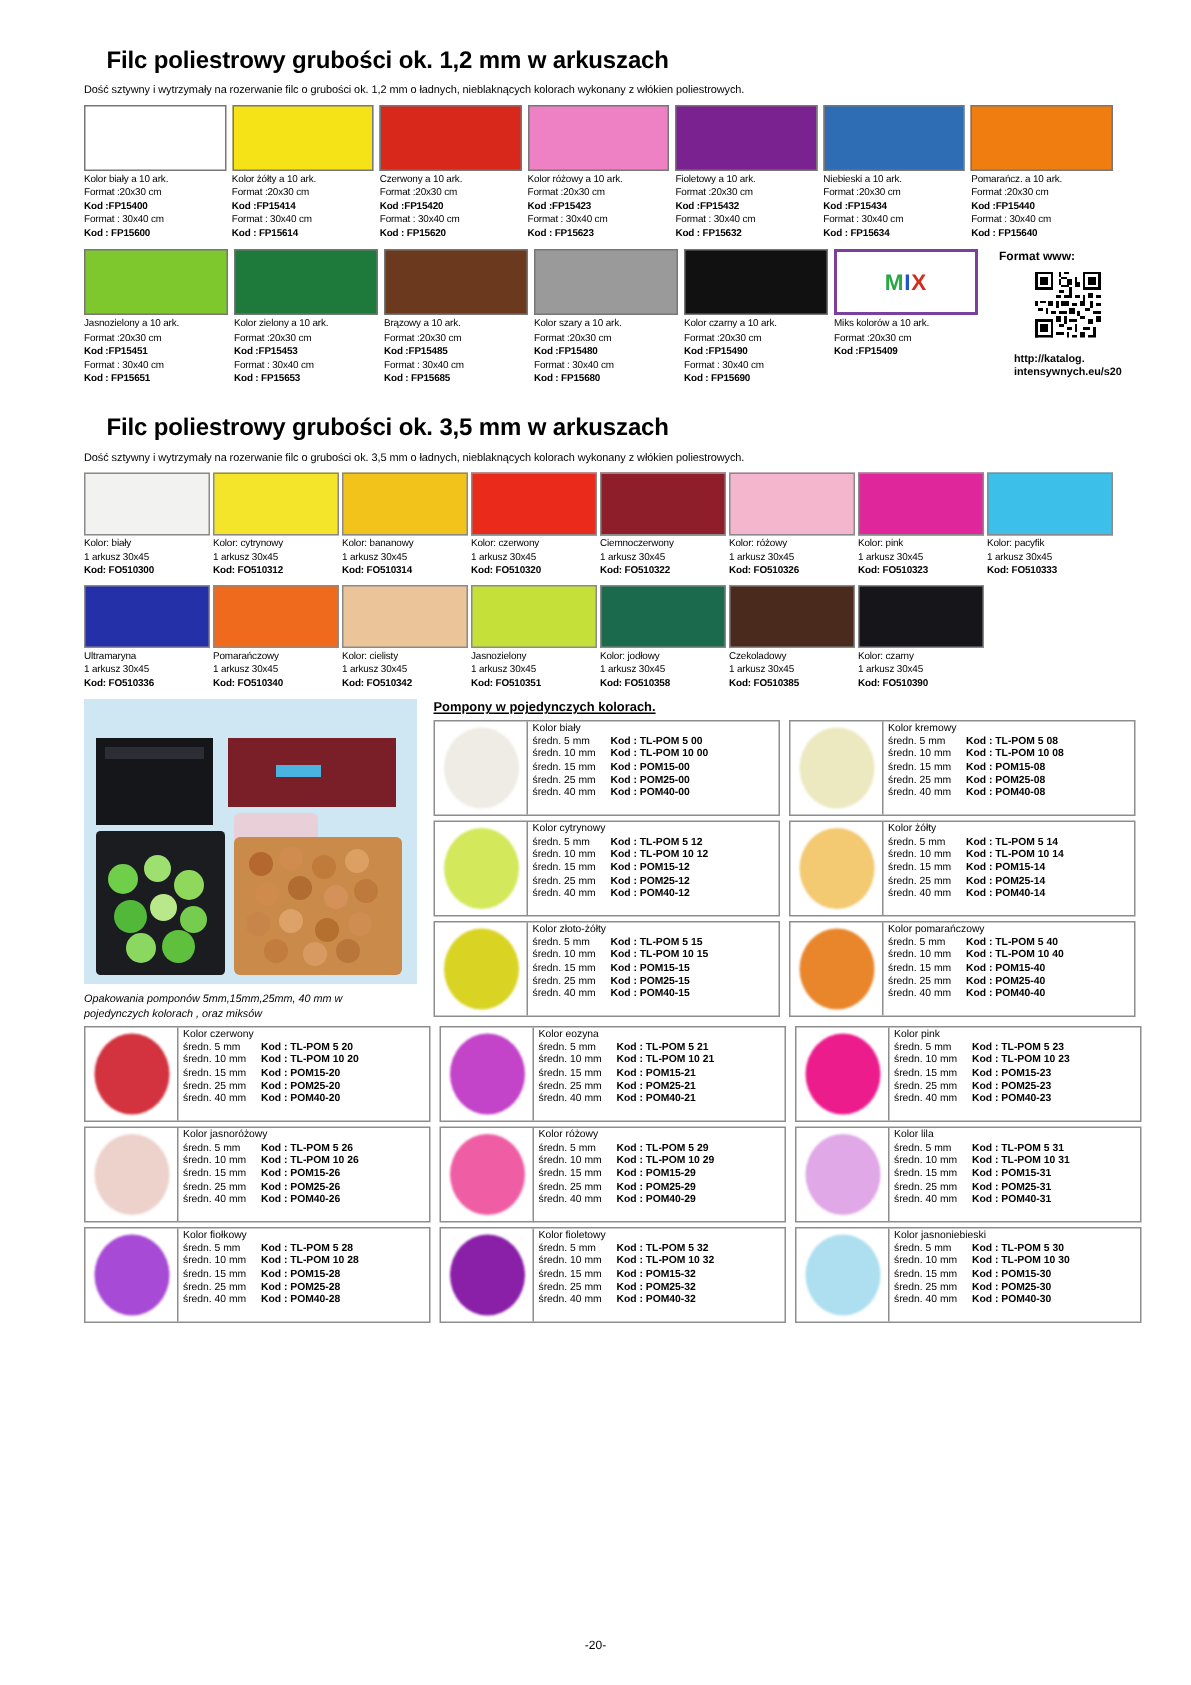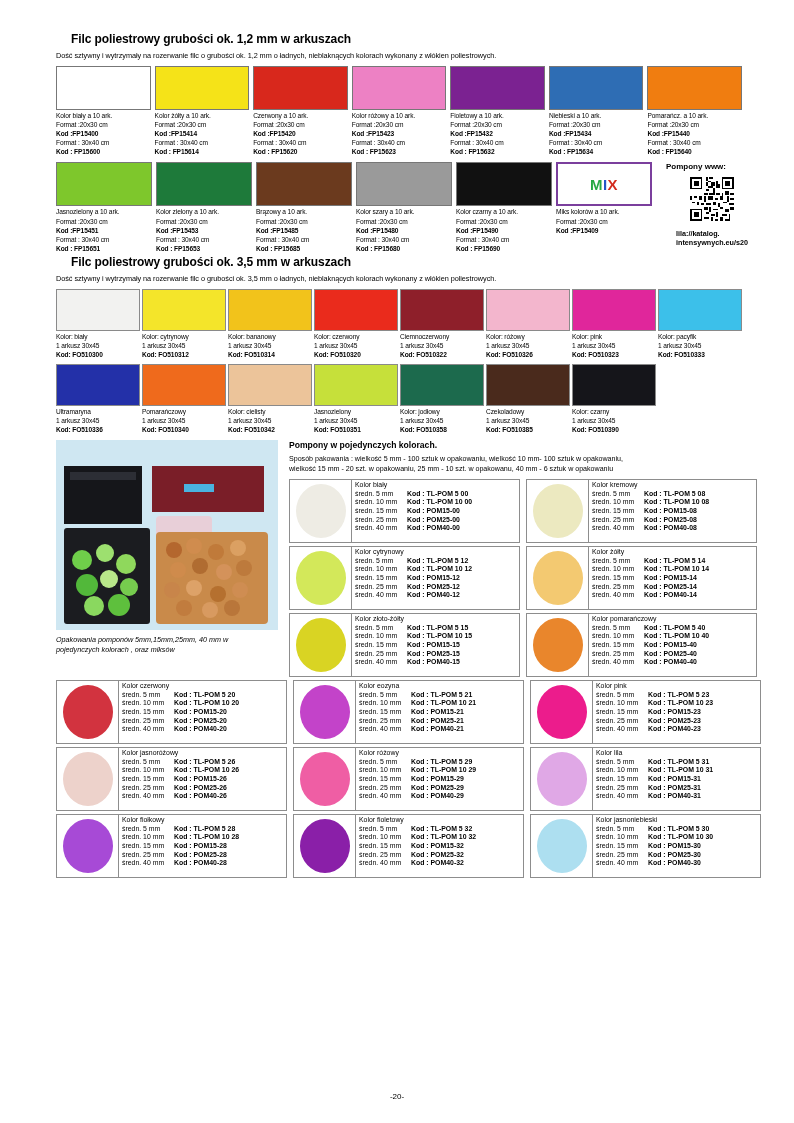--- a/index.html
+++ b/index.html
@@ -8,21 +8,21 @@
     width: 794px; height: 1123px;
     background: #ffffff;
     font-family: "Liberation Sans", sans-serif;
     color: #000;
     position: relative;
     overflow: hidden;
   }
   .page { position:absolute; left:0; top:0; width:794px; height:1123px; padding: 32px 52px 0 56px; }
 
   
-  .sec-title { font-size: 12px; font-weight: bold; letter-spacing: -0.1px; margin: 0 0 5px 0; padding-left: 15px; }
+  .sec-title { font-size: 16px; font-weight: bold; letter-spacing: -0.1px; margin: 0 0 5px 0; padding-left: 15px; }
   .sec-desc  { font-size: 7.3px; margin: 0 0 6px 0; letter-spacing: -0.05px; }
 
   
   .felt12-row { display:flex; gap:4px; }
   .felt12-cell { width:96px; }
   .felt12-sw { height:44px; border:1px solid #777; }
   .felt12-txt { font-size:6.6px; line-height:9.1px; padding-top:1px; letter-spacing:-0.1px; white-space:nowrap; }
 
   .mixbox { height:44px; border:2px solid #7B3F9D; display:flex; align-items:center; justify-content:center;
             font-size:15px; font-weight:bold; letter-spacing:0.5px; background:#fff; }
@@ -34,21 +34,21 @@
   .www-url { font-size:7.2px; font-weight:bold; line-height:9px; margin-top:4px; margin-left:10px; }
 
   
   .felt35-row { display:flex; gap:2px; }
   .felt35-cell { width:84px; }
   .felt35-sw { height:42px; border:1px solid #8a8a8a; }
   .felt35-txt { font-size:6.6px; line-height:9.2px; padding-top:1px; letter-spacing:-0.1px; white-space:nowrap; }
 
   
   .pom-intro { font-size:7.3px; line-height:10.5px; margin:6px 0 4px 0; }
-  .pom-sub-title { font-size:8.6px; font-weight:bold; margin:0 0 4px 0; }
+  .pom-sub-title { font-size:8.6px; font-weight:bold; margin:0 0 4px 0;text-decoration:underline; }
   .pom-sub-desc { font-size:7.1px; line-height:10px; margin:0; }
 
   .photo { width:222px; height:190px; background:#cfe7f2; position:relative; overflow:hidden; border:0; }
   .photo-cap { font-size:7.2px; line-height:10px; margin-top:5px; width:225px; }
 
   .pomcard { display:flex; border:1px solid #8d8d8d; }
   .pomcard .sw { width:62px; min-height:62px; border-right:1px solid #8d8d8d; display:flex; align-items:center; justify-content:center; }
   .pomcard .info { flex:1; padding:1px 0 0 3px; }
   .pom-name { font-size:6.9px; line-height:8.6px; }
   .pom-line { display:flex; font-size:6.9px; line-height:8.6px; }
@@ -200,21 +200,21 @@
             <span class="x">X</span>
           </div>
           <div class="felt12-txt">
             <div>Miks kolorów a 10 ark.</div>
             <div>Format :20x30 cm</div>
             <div style="font-weight: bold;">Kod :FP15409</div>
           </div>
         </div>
       </div>
     <div class="www-col">
-      <div class="www-title">Pompony www:</div>
+      <div class="www-title">Format www:</div>
       <svg class="qr" viewBox="0 0 25 25" shape-rendering="crispEdges">
         <rect width="25" height="25" fill="#fff"></rect>
         <g fill="#000">
           <rect x="0" y="0" width="7" height="1"></rect>
             <rect x="0" y="6" width="7" height="1"></rect>
           <rect x="0" y="0" width="1" height="7"></rect>
             <rect x="6" y="0" width="1" height="7"></rect>
           <rect x="2" y="2" width="3" height="3"></rect>
           <rect x="18" y="0" width="7" height="1"></rect>
             <rect x="18" y="6" width="7" height="1"></rect>
@@ -271,27 +271,27 @@
             <rect x="18" y="21" width="3" height="1"></rect>
           <rect x="22" y="21" width="1" height="3"></rect>
           <rect x="8" y="23" width="3" height="1"></rect>
             <rect x="12" y="23" width="1" height="2"></rect>
           <rect x="14" y="24" width="2" height="1"></rect>
             <rect x="17" y="23" width="2" height="2"></rect>
           <rect x="20" y="24" width="3" height="1"></rect>
         </g>
       </svg>
       <div class="www-url">
-        <div>lila://katalog.</div>
+        <div>http://katalog.</div>
         <div>intensywnych.eu/s20</div>
       </div>
     </div>
   </div>
 
-  <h2 class="sec-title" style="margin-top:2px">Filc poliestrowy grubości ok. 3,5 mm w arkuszach</h2>
+  <h2 class="sec-title" style="margin-top:20px">Filc poliestrowy grubości ok. 3,5 mm w arkuszach</h2>
   <p class="sec-desc">Dość sztywny i wytrzymały na rozerwanie filc o grubości ok. 3,5 mm o ładnych, nieblaknących kolorach wykonany z włókien poliestrowych.</p>
 
   <div class="felt35-row" id="felt35-row1">
       <div class="felt35-cell">
         <div class="felt35-sw" style="background: rgb(242, 242, 240);"></div>
         <div class="felt35-txt">
           <div>Kolor: biały</div>
           <div>1 arkusz 30x45</div>
           <div style="font-weight: bold;">Kod: FO510300</div>
         </div>
@@ -456,24 +456,20 @@
         </div>
       </div>
       <div class="photo-cap">
         <div>Opakowania pomponów 5mm,15mm,25mm, 40 mm w</div>
         <div>pojedynczych kolorach , oraz miksów</div>
       </div>
     </div>
 
     <div style="flex:1;">
       <div class="pom-sub-title">Pompony w pojedynczych kolorach.</div>
-      <div class="pom-sub-desc" style="margin-bottom:5px;">
-        <div>Sposób pakowania : wielkość 5 mm - 100 sztuk w opakowaniu, wielkość 10 mm- 100 sztuk w opakowaniu,</div>
-        <div>wielkość 15 mm - 20 szt. w opakowaniu, 25 mm - 10 szt. w opakowanu, 40 mm - 6 sztuk w opakowaniu</div>
-      </div>
       <div id="pom-2col" style="display:grid;grid-template-columns:231px 231px;gap:3px 6px;">
           <div class="pomcard">
             <div class="sw">
               <div class="blob" style="width: 50px; height: 54px; background: rgb(238, 236, 228); filter: blur(0.6px);"></div>
             </div>
             <div class="info">
               <div class="pom-name">Kolor biały</div>
               <div class="pom-line">
                 <span class="sz">średn. 5 mm</span>
                 <span class="cd">Kod : TL-POM 5 00</span>

